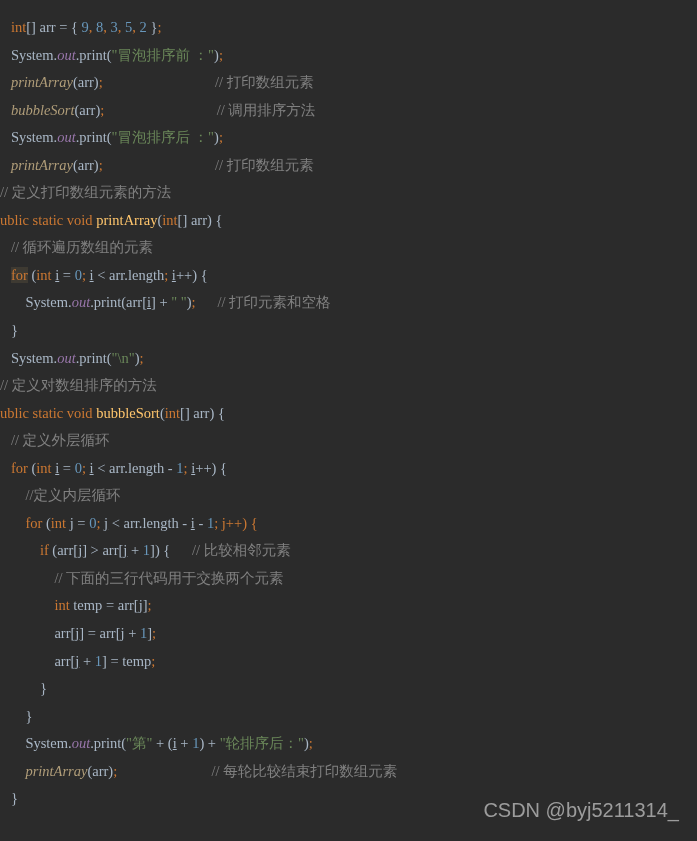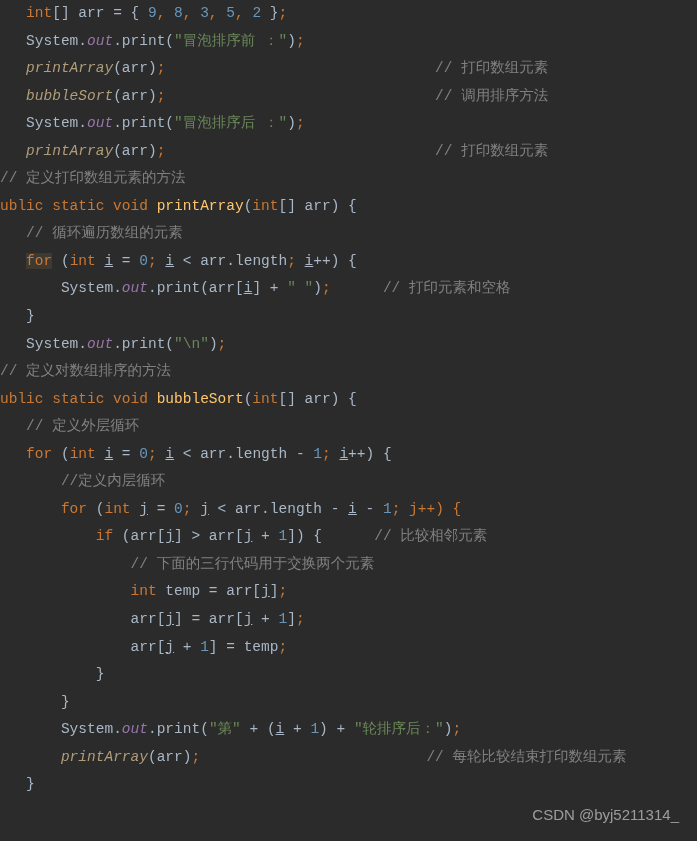--- a/index.html
+++ b/index.html
@@ -10,38 +10,39 @@
       font-size: 14.5px;
       line-height: 1.9;
       color: #a9b7c6;
       width: 697px;
       height: 841px;
       overflow: hidden;
       position: relative;
     }
     .code {
       white-space: pre;
-      padding: 0 0 0 0;
+      padding: 14px 0 0 0;
+      font-family: Liberation Serif, serif;
     }
     .kw { color: #cc7832; }
     .kw-hl { color: #cc7832; background: #3e3a32; }
     .str { color: #6a8759; }
     .num { color: #6897bb; }
     .com { color: #808080; }
     .fld { color: #9876aa; font-style: italic; }
     .fn { color: #ffc66d; }
     .fn-ital { color: #b09d79; font-style: italic; }
     .semi { color: #cc7832; }
     .watermark {
       position: absolute;
       bottom: 12px;
       right: 18px;
       color: #b0b0b0;
       font-family: Arial, sans-serif;
-      font-size: 15px;
+      font-size: 20px;
       opacity: 0.85;
     }
   </style>
 </head>
 <body>
 
 <div class="code">   <span class="kw">int</span><span>[] arr = { </span><span class="num">9</span><span class="semi">, </span><span class="num">8</span><span class="semi">, </span><span class="num">3</span><span class="semi">, </span><span class="num">5</span><span class="semi">, </span><span class="num">2</span><span> }</span><span class="semi">;</span>
    <span>System.</span><span class="fld">out</span><span>.print(</span><span class="str">"冒泡排序前 ："</span><span>)</span><span class="semi">;</span>
    <span class="fn-ital">printArray</span><span>(arr)</span><span class="semi">;</span>                               <span class="com">// 打印数组元素</span>
    <span class="fn-ital">bubbleSort</span><span>(arr)</span><span class="semi">;</span>                               <span class="com">// 调用排序方法</span>

